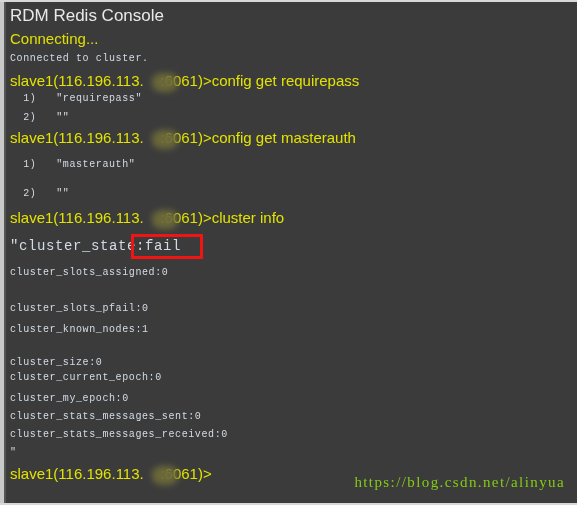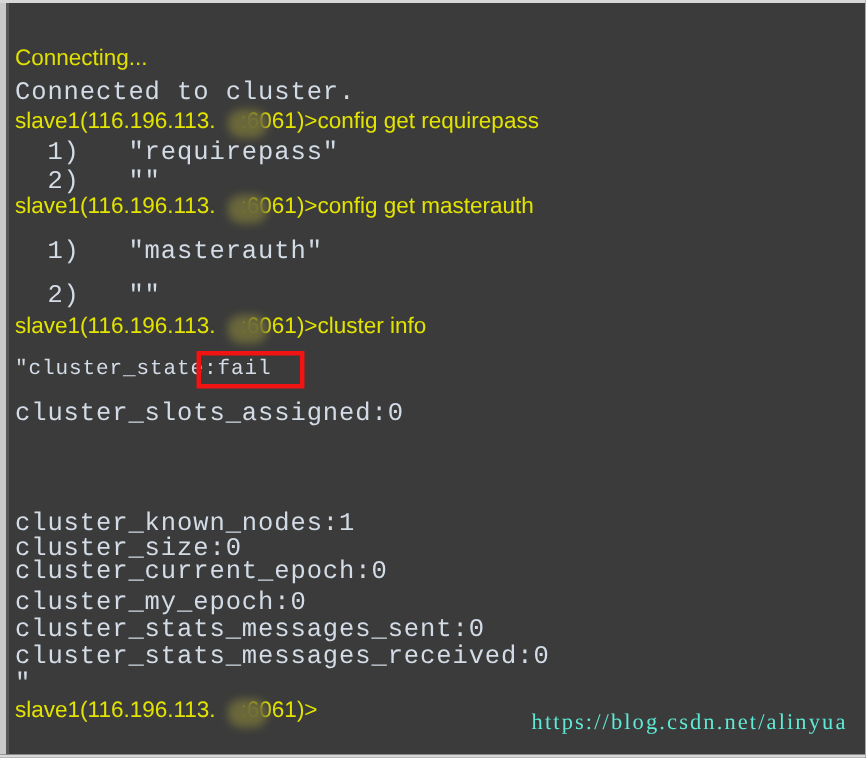--- a/index.html
+++ b/index.html
@@ -62,21 +62,21 @@
   }
   .title {
     font-size: 17px;
     color: #e9e9e9;
   }
   .status {
     font-size: 15px;
     color: #e0e000;
   }
   .out {
-    font-size: 17px;
+    font-size: 10px;
     color: #d3dce6;
   }
   .prompt {
     font-size: 15px;
     color: #e3e300;
   }
 
   
   .blob {
     position: absolute;
@@ -96,34 +96,35 @@
     pointer-events: none;
   }
 
   #watermark {
     position: absolute;
     right: 12px;
     bottom: 12px;
     font-family: "Liberation Serif", serif;
     font-size: 15px;
     letter-spacing: 1.4px;
-    color: #5eead4;
+    color: #84cc16;
     white-space: pre;
   }
 </style>
 </head>
 <body>
 
 <div id="console-window">
 
   <div id="left-rail"></div>
   <div id="left-rail-inner"></div>
 
   <div id="console-body">
 
+    <div class="line sans title" style="top:4px;">RDM Redis Console</div>
 
     <div class="line sans status" style="top:28px;">Connecting...</div>
 
     <div class="line mono out" style="top:51px;">Connected to cluster.</div>
 
     <div class="line sans prompt" style="top:70px;">slave1(116.196.113.    :6061)&gt;config get requirepass</div>
     <div class="blob" style="left:146px; top:71px; width:26px; height:19px;"></div>
 
     <div class="line mono out" style="top:91px;">  1)   "requirepass"</div>
     <div class="line mono out" style="top:110px;">  2)   ""</div>
@@ -133,21 +134,22 @@
 
     <div class="line mono out" style="top:157px;">  1)   "masterauth"</div>
     <div class="line mono out" style="top:186px;">  2)   ""</div>
 
     <div class="line sans prompt" style="top:207px;">slave1(116.196.113.    :6061)&gt;cluster info</div>
     <div class="blob" style="left:146px; top:208px; width:26px; height:19px;"></div>
 
     <div class="line mono out" style="top:236px; font-size:14px;">"cluster_state:fail</div>
 
     <div class="line mono out" style="top:265px;">cluster_slots_assigned:0</div>
-    <div class="line mono out" style="top:338px;">cluster_known_nodes:1</div>
+    <div class="line mono out" style="top:301px;">cluster_slots_pfail:0</div>
+    <div class="line mono out" style="top:322px;">cluster_known_nodes:1</div>
     <div class="line mono out" style="top:355px;">cluster_size:0</div>
     <div class="line mono out" style="top:370px;">cluster_current_epoch:0</div>
     <div class="line mono out" style="top:391px;">cluster_my_epoch:0</div>
     <div class="line mono out" style="top:409px;">cluster_stats_messages_sent:0</div>
     <div class="line mono out" style="top:427px;">cluster_stats_messages_received:0</div>
 
     <div class="line mono out" style="top:445px;">"</div>
 
     <div class="line sans prompt" style="top:463px;">slave1(116.196.113.    :6061)&gt;</div>
     <div class="blob" style="left:146px; top:464px; width:26px; height:19px;"></div>

